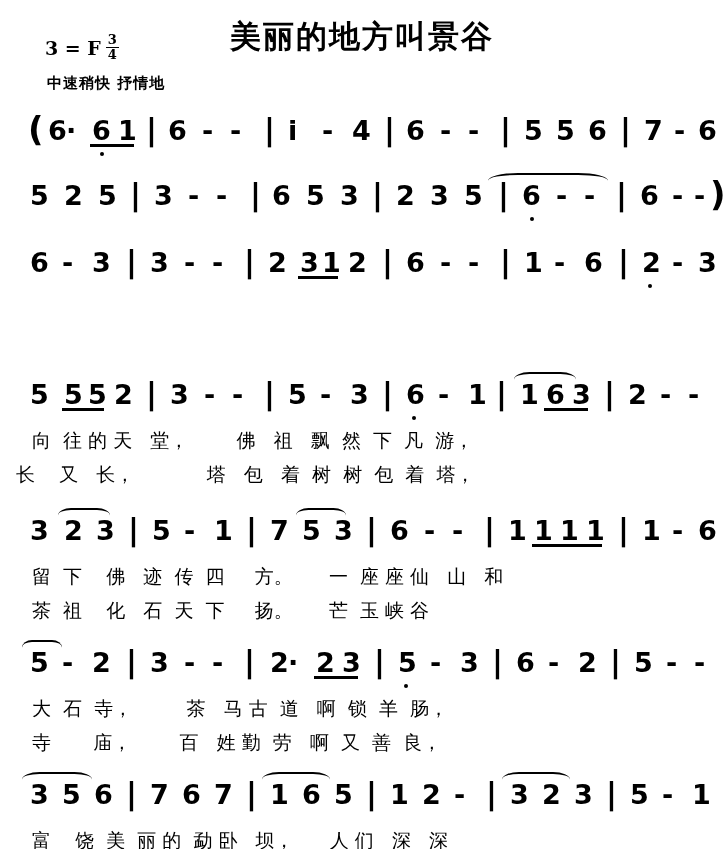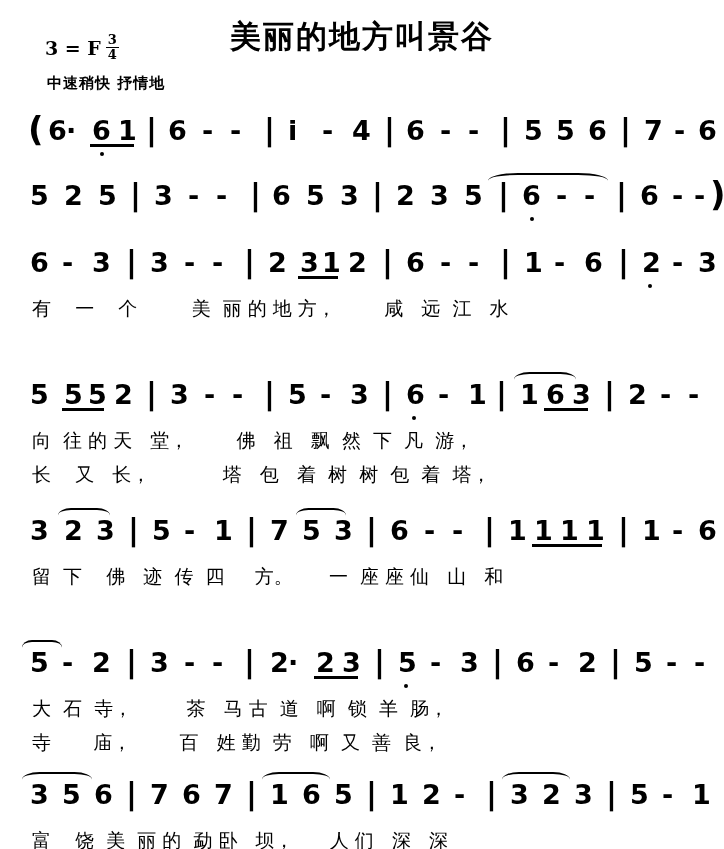--- a/index.html
+++ b/index.html
@@ -195,23 +195,20 @@
           <span class="tok" style="left: 468px;">-</span>
           <span class="tok bar" style="left: 500px;">|</span>
           <span class="tok" style="left: 524px;">1</span>
           <span class="tok" style="left: 554px;">-</span>
           <span class="tok" style="left: 584px;">6</span>
           <span class="tok bar" style="left: 618px;">|</span>
           <span class="tok" style="left: 642px;">2</span>
           <span class="tok" style="left: 672px;">-</span>
           <span class="tok" style="left: 698px;">3</span>
           <div class="dot" style="left: 648px; top: 44px;"></div>
-        </div>
-        <div class="lyric">
-          <span class="lw" style="left: 32px;">有    一    个         美  丽 的 地 方，        咸   远  江   水</span>
         </div>
       </div>
       <div class="row" style="top: 372px;">
         <div class="notes">
           <span class="tok" style="left: 30px;">5</span>
           <span class="tok" style="left: 64px;">5</span>
           <span class="tok" style="left: 88px;">5</span>
           <div class="beam" style="left: 62px; width: 42px; top: 36px;"></div>
           <span class="tok" style="left: 114px;">2</span>
           <span class="tok bar" style="left: 146px;">|</span>
@@ -235,21 +232,21 @@
           <span class="tok" style="left: 628px;">2</span>
           <span class="tok" style="left: 660px;">-</span>
           <span class="tok" style="left: 688px;">-</span>
           <div class="slur" style="left: 514px; width: 62px; top: 0px;"></div>
           <div class="dot" style="left: 412px; top: 44px;"></div>
         </div>
         <div class="lyric">
           <span class="lw" style="left: 32px;">向  往 的 天   堂，        佛   祖   飘  然  下  凡  游，</span>
         </div>
         <div class="lyric">
-          <span class="lw" style="left: 32px;">长    又   长，            塔   包   着  树  树  包  着  塔，</span>
+          <span class="lw" style="left: 16px;">长    又   长，            塔   包   着  树  树  包  着  塔，</span>
         </div>
       </div>
       <div class="row" style="top: 508px;">
         <div class="notes">
           <span class="tok" style="left: 30px;">3</span>
           <span class="tok" style="left: 64px;">2</span>
           <span class="tok" style="left: 96px;">3</span>
           <span class="tok bar" style="left: 128px;">|</span>
           <span class="tok" style="left: 152px;">5</span>
           <span class="tok" style="left: 184px;">-</span>
@@ -271,20 +268,23 @@
           <span class="tok bar" style="left: 618px;">|</span>
           <span class="tok" style="left: 642px;">1</span>
           <span class="tok" style="left: 672px;">-</span>
           <span class="tok" style="left: 698px;">6</span>
           <div class="slur" style="left: 58px; width: 52px; top: 0px;"></div>
           <div class="slur" style="left: 296px; width: 50px; top: 0px;"></div>
         </div>
         <div class="lyric">
           <span class="lw" style="left: 32px;">留  下    佛   迹  传  四     方。      一  座 座 仙   山   和</span>
         </div>
+        <div class="lyric">
+          <span class="lw" style="left: 32px;">茶  祖    化   石  天  下     扬。      芒  玉 峡 谷</span>
+        </div>
       </div>
       <div class="row" style="top: 640px;">
         <div class="notes">
           <span class="tok" style="left: 30px;">5</span>
           <span class="tok" style="left: 62px;">-</span>
           <span class="tok" style="left: 92px;">2</span>
           <span class="tok bar" style="left: 126px;">|</span>
           <span class="tok" style="left: 150px;">3</span>
           <span class="tok" style="left: 184px;">-</span>
           <span class="tok" style="left: 212px;">-</span>

